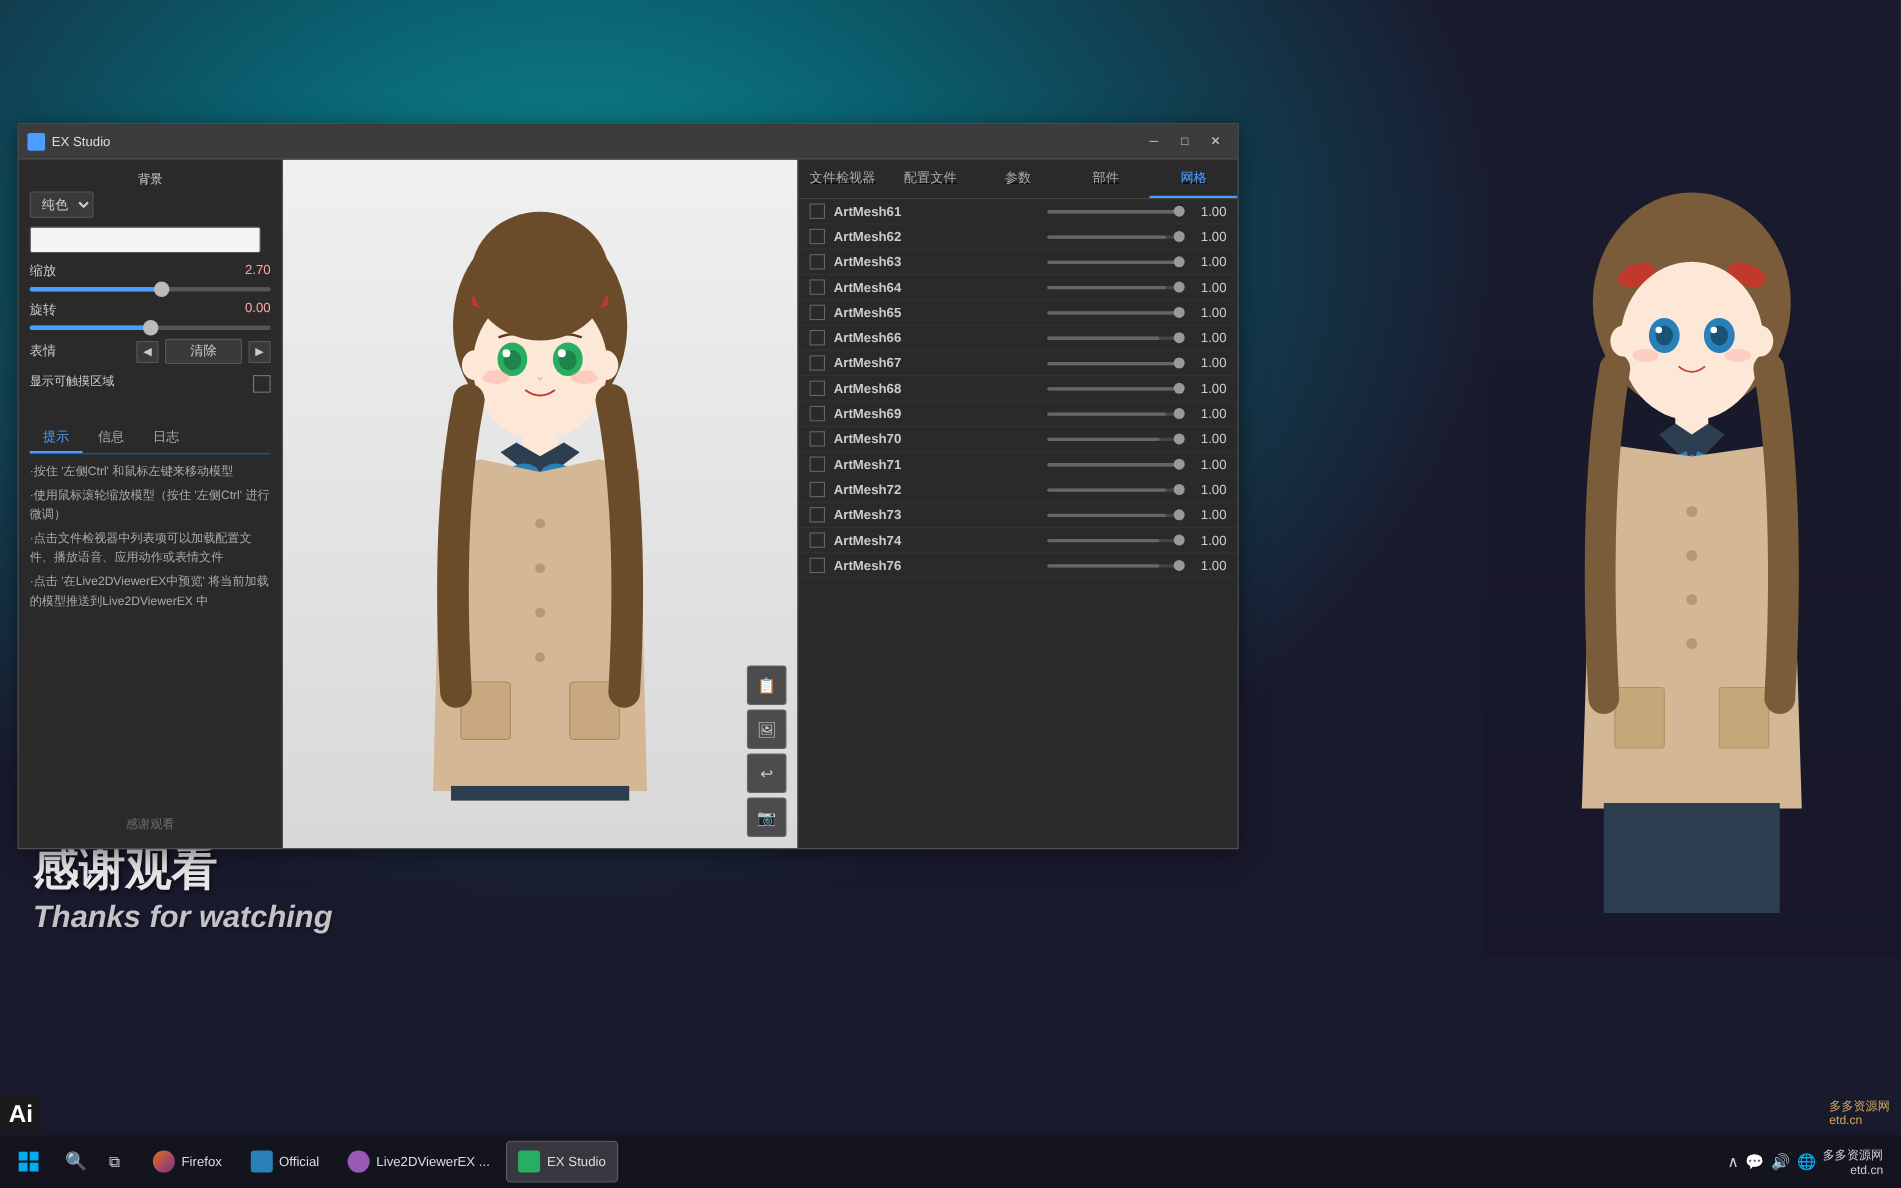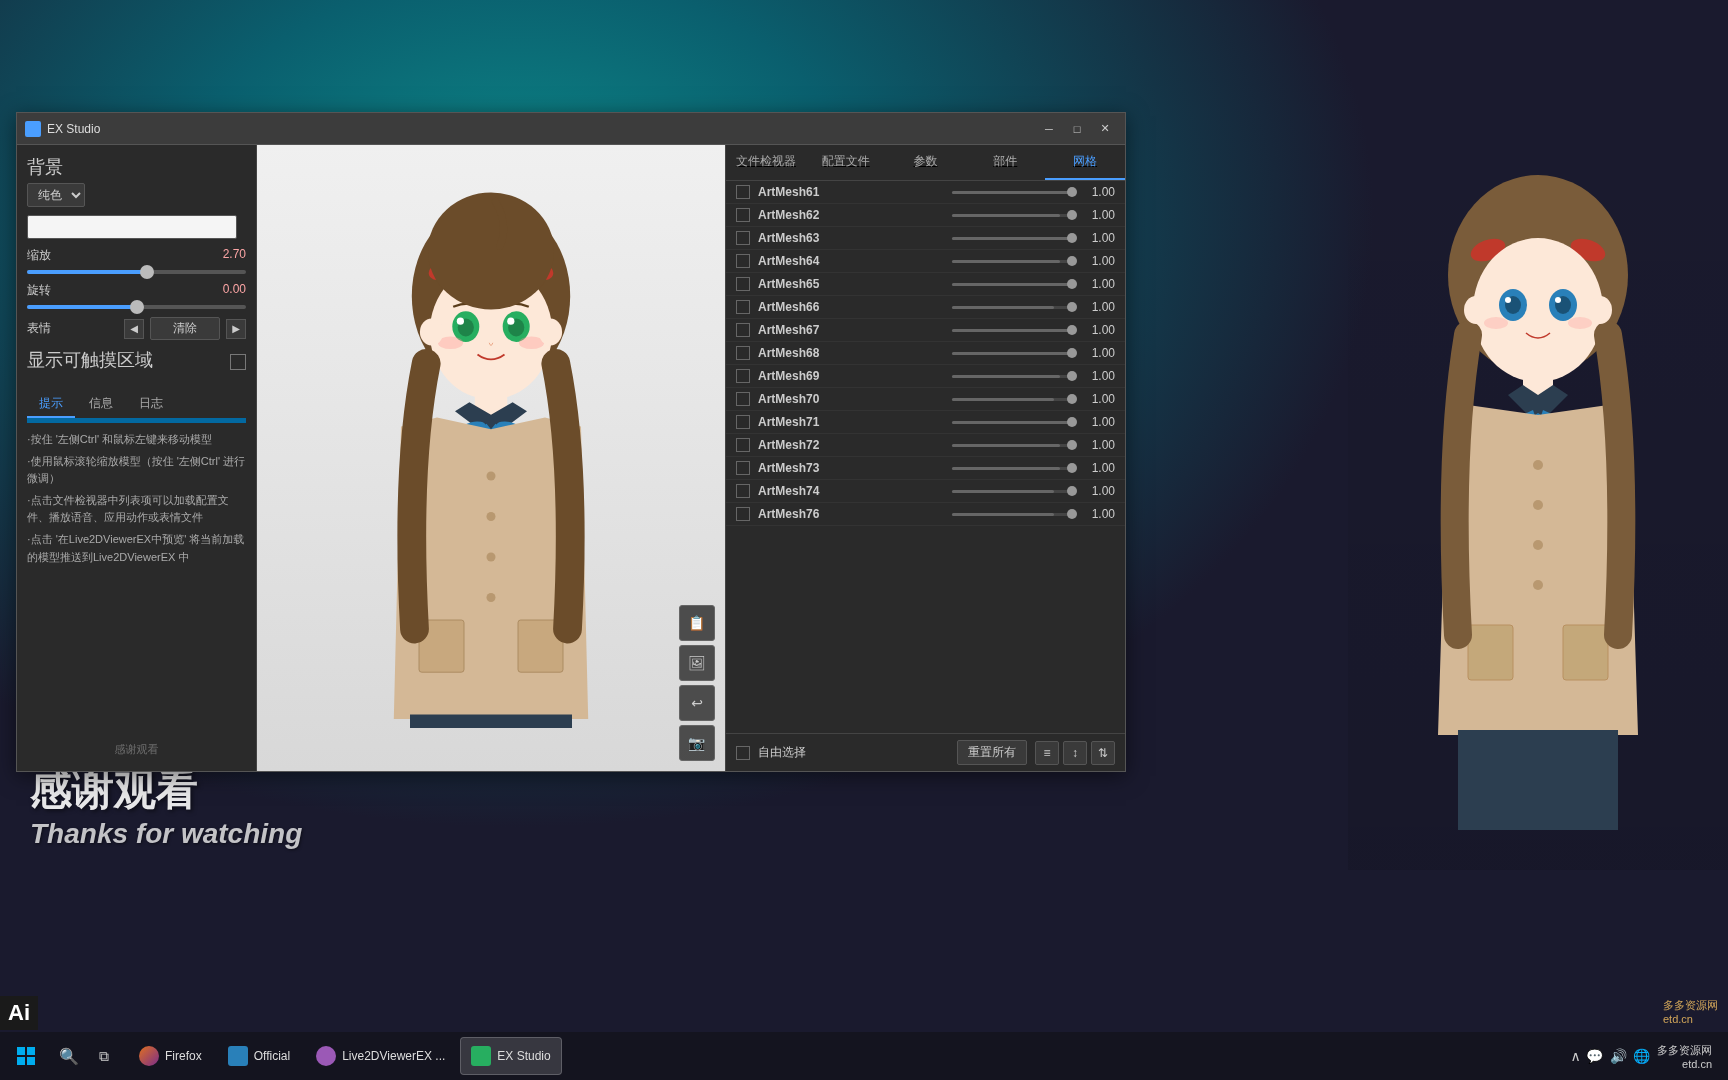--- a/index.html
+++ b/index.html
@@ -135,22 +135,23 @@
       flex-shrink: 0;
       display: flex;
       flex-direction: column;
       padding: 10px;
       gap: 8px;
       overflow-y: auto;
     }
 
     .section-label {
       color: #ccc;
-      font-size: 18px;
+      font-size: 11px;
       margin-bottom: 4px;
+      text-align: center;
     }
     .dropdown {
       flex: 1;
       background: #3a3a3a;
       border: 1px solid #555;
       color: #ccc;
       padding: 3px 6px;
       font-size: 12px;
       cursor: pointer;
       border-radius: 2px;
@@ -237,22 +238,22 @@
       height: 16px;
       border: 1px solid #777;
       background: transparent;
       cursor: pointer;
     }
 
     
     .hint-tabs {
       display: flex;
       gap: 2px;
-      border-bottom: 5px solid #0369a1;
-      margin-top: 7px;
+      border-bottom: 1px solid #0369a1;
+      margin-top: 19px;
     }
     .hint-tab {
       padding: 4px 12px;
       color: #aaa;
       font-size: 12px;
       cursor: pointer;
       border-bottom: 2px solid transparent;
     }
     .hint-tab.active {
       color: #4a9eff;
@@ -895,30 +896,20 @@
       <div class="mesh-checkbox"></div>
       <span class="mesh-name">ArtMesh76</span>
       <div class="mesh-slider-track">
         <div class="mesh-slider-fill" style="width:85%"></div>
         <div class="mesh-slider-thumb" style="right:-5px"></div>
       </div>
       <span class="mesh-value">1.00</span>
     </div>
         </div>
 
-      <div class="mesh-footer">
-        <div class="mesh-footer-check"></div>
-        <span class="mesh-footer-label">自由选择</span>
-        <button class="reset-btn">重置所有</button>
-        <div class="sort-btns">
-          <div class="sort-btn">≡</div>
-          <div class="sort-btn">↕</div>
-          <div class="sort-btn">⇅</div>
-        </div>
-      </div>
     </div>
   </div>
 </div>
 
 <div class="taskbar">
   <div class="taskbar-start">
     <svg width="20" height="20" viewBox="0 0 20 20">
       <rect x="1" y="1" width="8" height="8" fill="#00adef"></rect>
       <rect x="11" y="1" width="8" height="8" fill="#00adef"></rect>
       <rect x="1" y="11" width="8" height="8" fill="#00adef"></rect>

